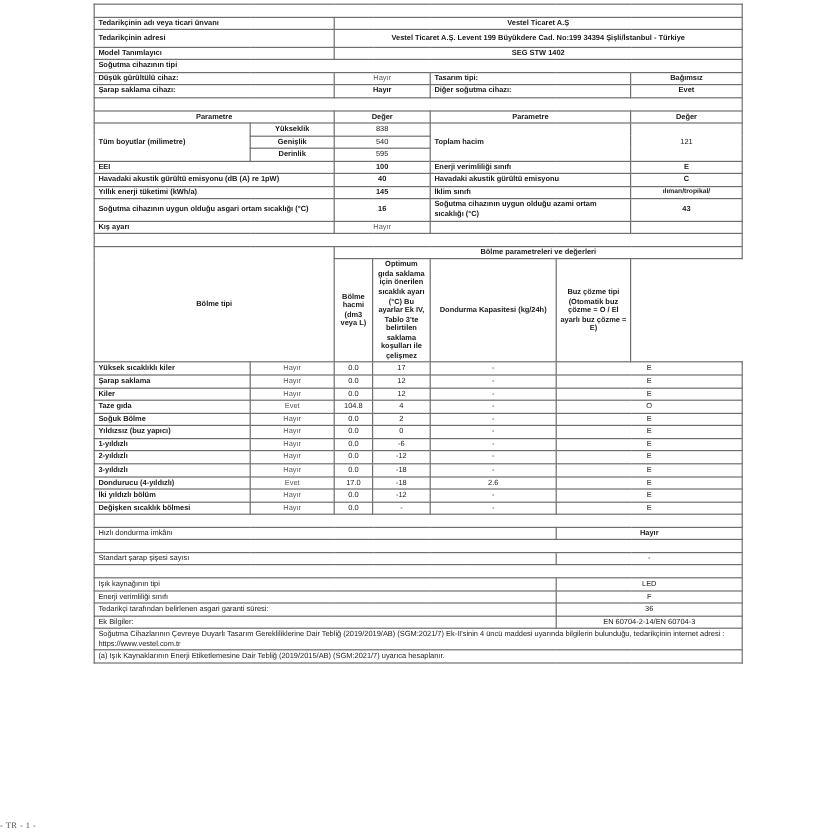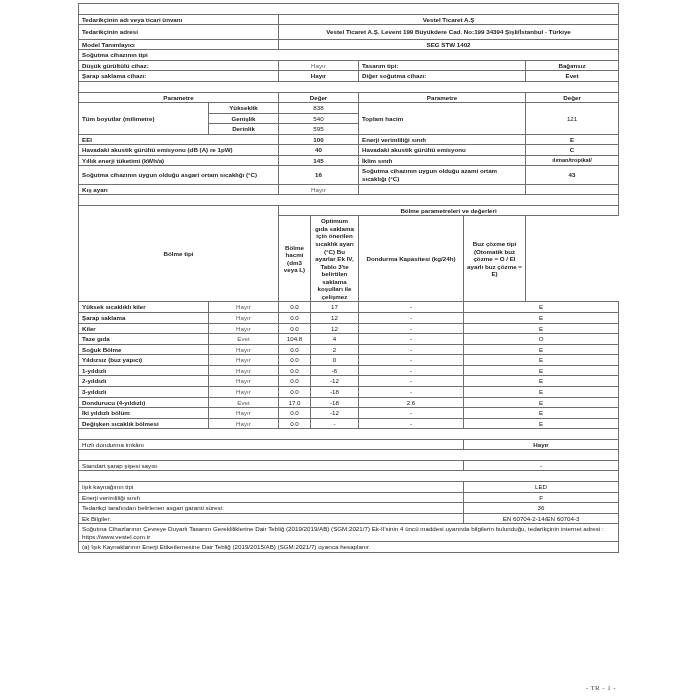--- a/index.html
+++ b/index.html
@@ -95,21 +95,21 @@
   }
   td.grey-val {
     text-align: center;
     color: #5a5a5a;
   }
   .footer {
     position: absolute;
     left: 0;
     top: 684px;
     width: 616px;
-    text-align: right;
+    text-align: left;
     font-family: "Liberation Serif", serif;
     font-size: 7px;
     color: #4b4b4b;
     letter-spacing: .4px;
   }
 </style>
 </head>
 <body>
 
 <div class="page">

